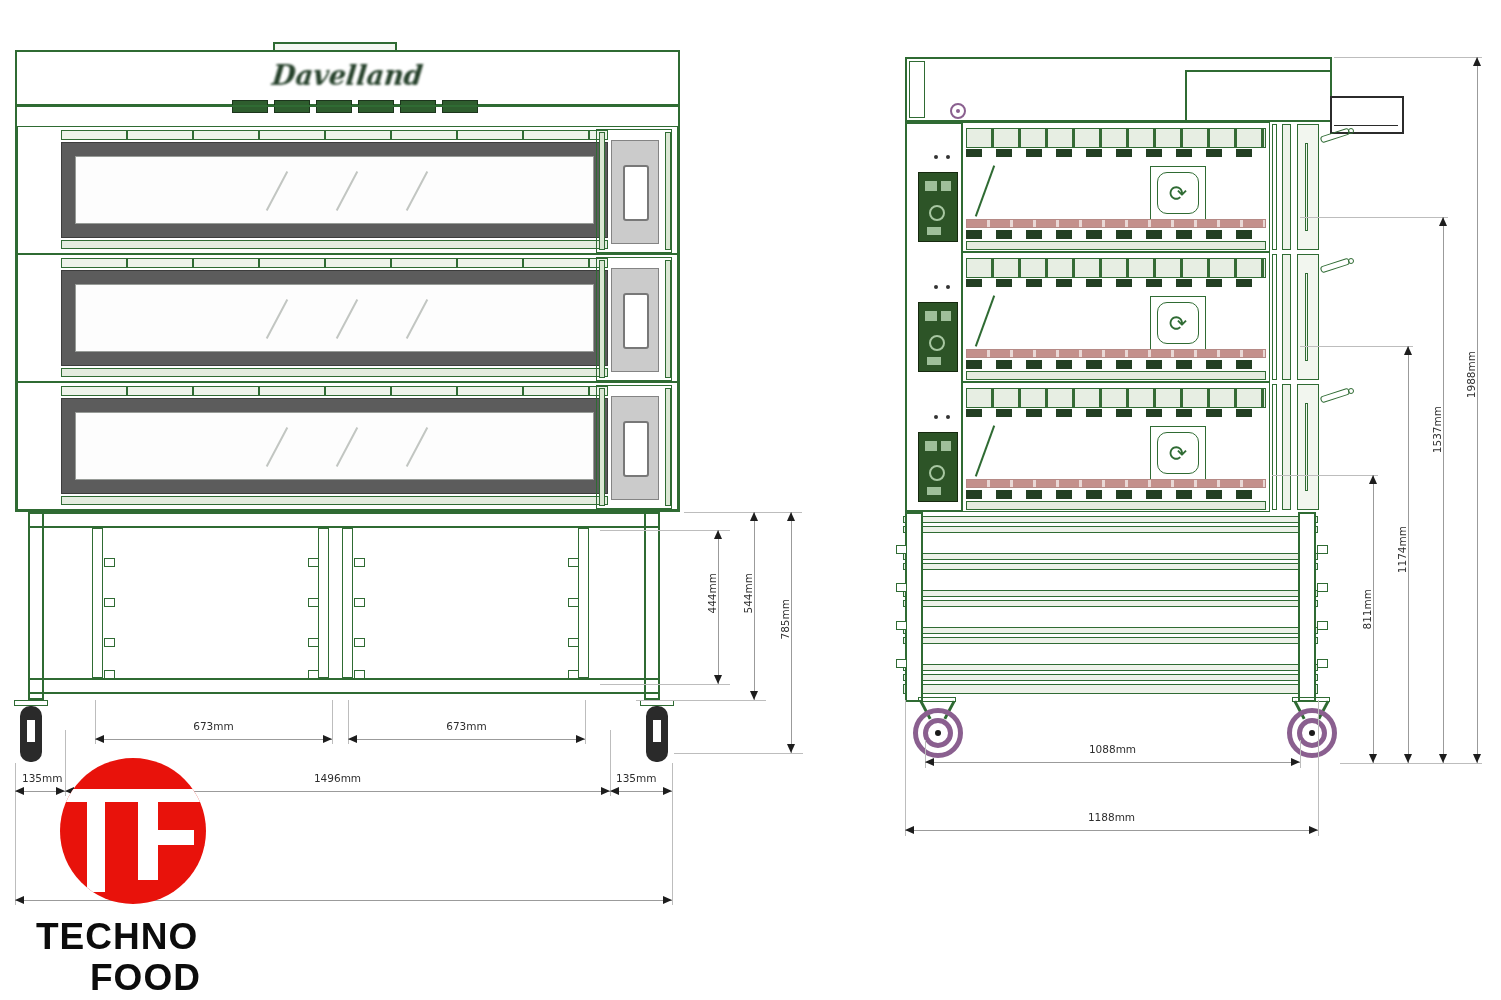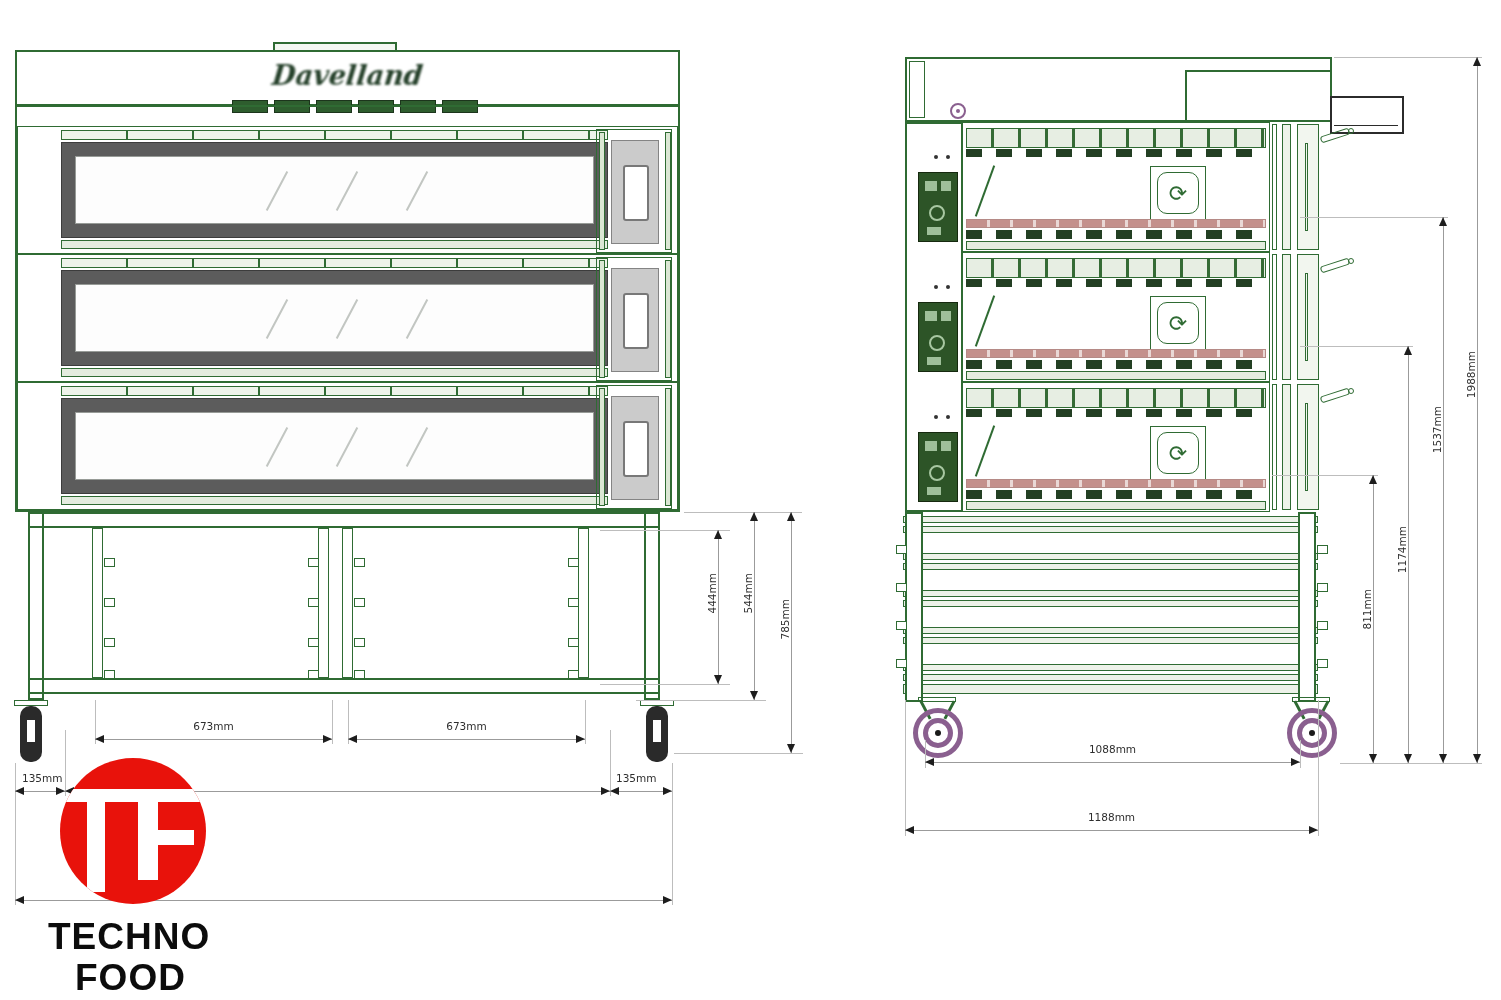--- a/index.html
+++ b/index.html
@@ -173,20 +173,21 @@
   <div class="a lv ext" style="left:672px;top:763px;height:142px"></div>
   <div class="a lv ext" style="left:65px;top:730px;height:66px"></div>
   <div class="a lv ext" style="left:610px;top:730px;height:66px"></div>
   <div class="a lh" style="left:15px;top:791px;width:50px"></div>
   <i class="ar arl" style="left:15px;top:787px"></i>
     <i class="ar arr" style="left:56px;top:787px"></i>
   <div class="a dim" style="left:22px;top:772px">135mm</div>
   <div class="a lh" style="left:65px;top:791px;width:545px"></div>
   <i class="ar arl" style="left:65px;top:787px"></i>
     <i class="ar arr" style="left:601px;top:787px"></i>
+  <div class="a dim dimc" style="left:65px;top:772px;width:545px">1496mm</div>
   <div class="a lh" style="left:610px;top:791px;width:62px"></div>
   <i class="ar arl" style="left:610px;top:787px"></i>
     <i class="ar arr" style="left:663px;top:787px"></i>
   <div class="a dim" style="left:616px;top:772px">135mm</div>
 
   <div class="a lh" style="left:15px;top:900px;width:657px"></div>
   <i class="ar arl" style="left:15px;top:896px"></i>
     <i class="ar arr" style="left:663px;top:896px"></i>
 
   <div class="a lh ext" style="left:684px;top:512px;width:118px"></div>
@@ -375,16 +376,16 @@
   <i class="ar aru" style="left:1473px;top:57px"></i>
     <i class="ar ard" style="left:1473px;top:754px"></i>
   <div class="a dimv" style="left:1465px;top:350px">1988mm</div>
 
   <div class="a" style="left:60px;top:758px;width:146px;height:146px;background:#e8120b;border-radius:50%;overflow:hidden;z-index:5">
     <div class="a" style="left:0;top:31px;width:146px;height:13px;background:#fff"></div>
     <div class="a" style="left:27px;top:44px;width:18px;height:90px;background:#fff"></div>
     <div class="a" style="left:78px;top:44px;width:20px;height:78px;background:#fff"></div>
     <div class="a" style="left:98px;top:72px;width:36px;height:15px;background:#fff"></div>
   </div>
-  <div class="a logoline" style="left:48px;top:916px;z-index:5">TECHNO</div>
-  <div class="a logoline" style="left:75px;top:957px;z-index:5">FOOD</div>
+  <div class="a logoline" style="left:36px;top:916px;z-index:5">TECHNO</div>
+  <div class="a logoline" style="left:90px;top:957px;z-index:5">FOOD</div>
 
 </div>
 
 </body></html>

